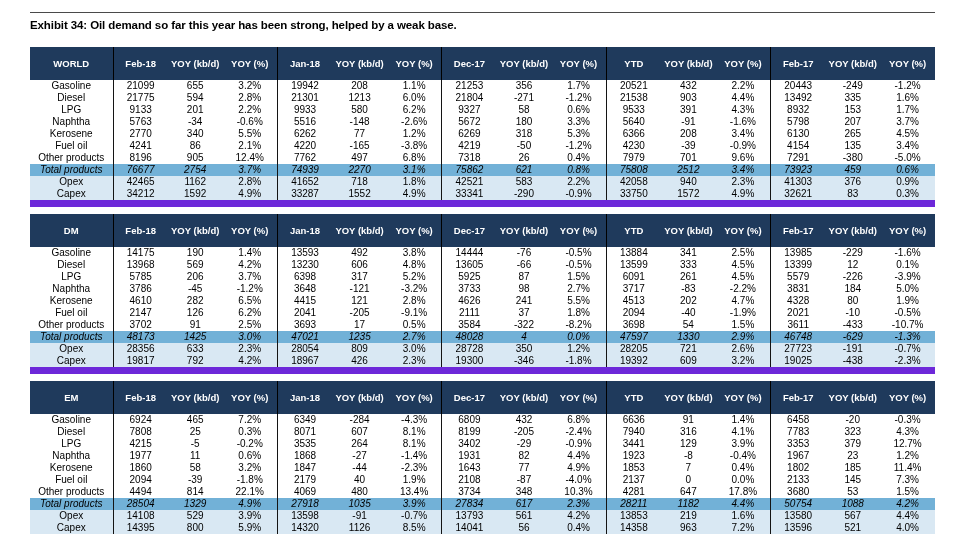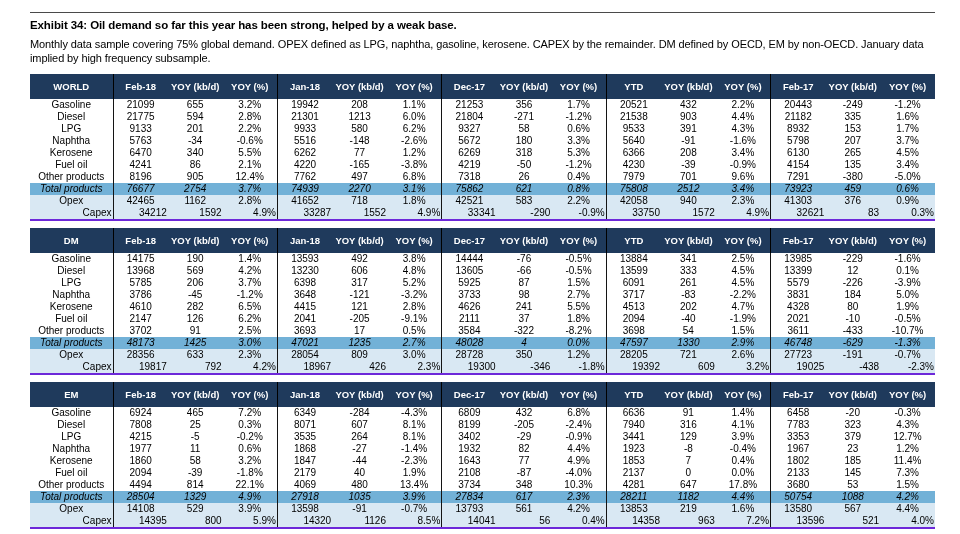--- a/index.html
+++ b/index.html
@@ -11,21 +11,21 @@
     overflow: hidden;
   }
   .content { padding: 12px 25px 0 30px; }
 
   .top-rule { border-top: 1px solid #4a4a4a; margin-bottom: 6px; }
 
   .title {
     font-size: 11.5px;
     font-weight: bold;
     letter-spacing: -0.1px;
-    margin-bottom: 6px;
+    margin-bottom: 16px;
   }
   .subtitle {
     font-size: 11px;
     line-height: 1.28;
     letter-spacing: -0.1px;
     max-width: 903px;
     margin-bottom: 9px;
   }
 
   table.data-table {
@@ -38,58 +38,57 @@
     text-align: center;
     white-space: nowrap;
     overflow: hidden;
     padding: 0 1px;
   }
   table.data-table th {
     background: var(--header-bg, #1f3a5c);
     color: var(--header-text, #ffffff);
     font-weight: bold;
     font-size: 9.5px;
-    height: 25px;
+    height: 33px;
     text-align: center;
   }
   table.data-table td {
     font-size: 10px;
     height: 12px;
     line-height: 12px;
   }
   table.data-table .label-col { width: 83px; }
   table.data-table th:not(.label-col), table.data-table td:not(.label-col) { width: 54.8px; }
 
   
   table.data-table .group-end, table.data-table .label-col {
     border-right: 1.5px solid #141414;
   }
   table.data-table th.group-end, table.data-table th.label-col {
     border-right: 1.5px solid #000;
   }
-  tbody tr:last-child td { border-bottom: 2px solid #6d28d9; text-align: right; }
+  tbody tr:last-child td { border-bottom: 7px solid #6d28d9; }
 
   tr.row-total td { background: var(--total-row-bg, #72b1d7); font-style: italic; }
   tr.row-sub td   { background: var(--subtotal-row-bg, #d9e8f3); }
 
   .footer-rule { border-top: 1px solid #9a9a9a; margin-top: 3px; }
   .source {
     font-size: 12px;
     color: #1a1a1a;
     padding-top: 4px;
     letter-spacing: -0.1px;
   }
 </style>
 </head>
 <body>
 
 <div class="content">
   <div class="top-rule"></div>
   <div class="title">Exhibit 34: Oil demand so far this year has been strong, helped by a weak base.</div>
-  <div class="subtitle">Monthly data sample covering 75% global demand. OPEX defined as LPG, naphtha, gasoline, kerosene. CAPEX by the remainder. DM defined by OECD, EM by non-OECD. January data implied by high frequency subsample.</div>
 
   <div>
     <table class="data-table" data-table="0">
         <thead>
           <tr>
             <th class="label-col">WORLD</th>
             <th>Feb-18</th>
             <th>YOY (kb/d)</th>
             <th class="group-end">YOY (%)</th>
             <th>Jan-18</th>
@@ -132,21 +131,21 @@
             <td class="group-end">2.8%</td>
             <td>21301</td>
             <td>1213</td>
             <td class="group-end">6.0%</td>
             <td>21804</td>
             <td>-271</td>
             <td class="group-end">-1.2%</td>
             <td>21538</td>
             <td>903</td>
             <td class="group-end">4.4%</td>
-            <td>21182</td>
+            <td>13492</td>
             <td>335</td>
             <td>1.6%</td>
           </tr>
           <tr>
             <td class="label-col">LPG</td>
             <td>9133</td>
             <td>201</td>
             <td class="group-end">2.2%</td>
             <td>9933</td>
             <td>580</td>
@@ -174,21 +173,21 @@
             <td class="group-end">3.3%</td>
             <td>5640</td>
             <td>-91</td>
             <td class="group-end">-1.6%</td>
             <td>5798</td>
             <td>207</td>
             <td>3.7%</td>
           </tr>
           <tr>
             <td class="label-col">Kerosene</td>
-            <td>6470</td>
+            <td>2770</td>
             <td>340</td>
             <td class="group-end">5.5%</td>
             <td>6262</td>
             <td>77</td>
             <td class="group-end">1.2%</td>
             <td>6269</td>
             <td>318</td>
             <td class="group-end">5.3%</td>
             <td>6366</td>
             <td>208</td>
@@ -570,21 +569,21 @@
             <td>12.7%</td>
           </tr>
           <tr>
             <td class="label-col">Naphtha</td>
             <td>1977</td>
             <td>11</td>
             <td class="group-end">0.6%</td>
             <td>1868</td>
             <td>-27</td>
             <td class="group-end">-1.4%</td>
-            <td>1932</td>
+            <td>1931</td>
             <td>82</td>
             <td class="group-end">4.4%</td>
             <td>1923</td>
             <td>-8</td>
             <td class="group-end">-0.4%</td>
             <td>1967</td>
             <td>23</td>
             <td>1.2%</td>
           </tr>
           <tr>

